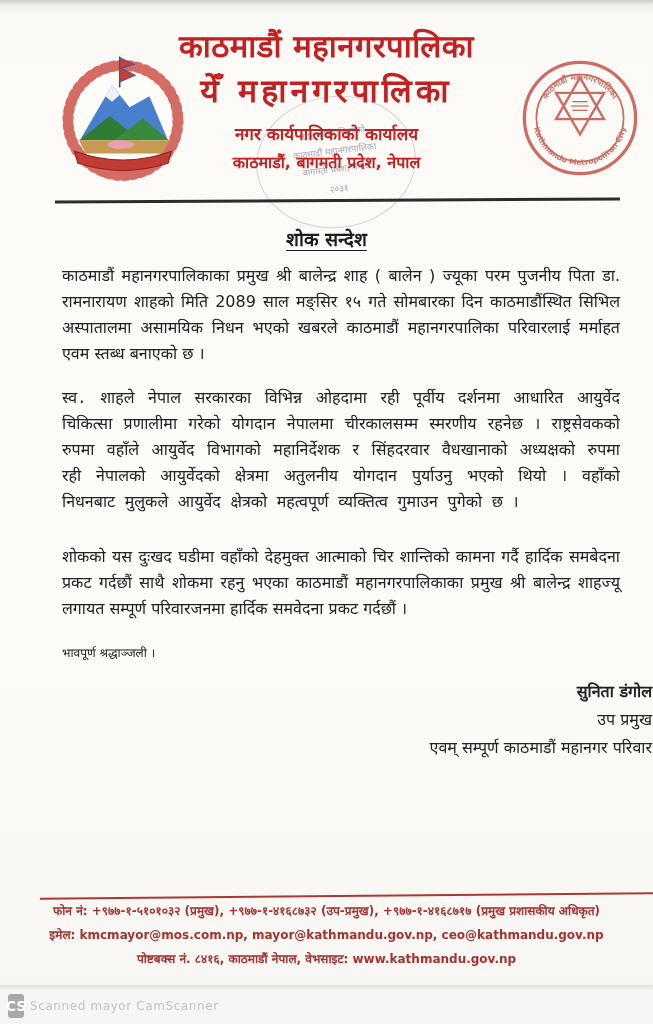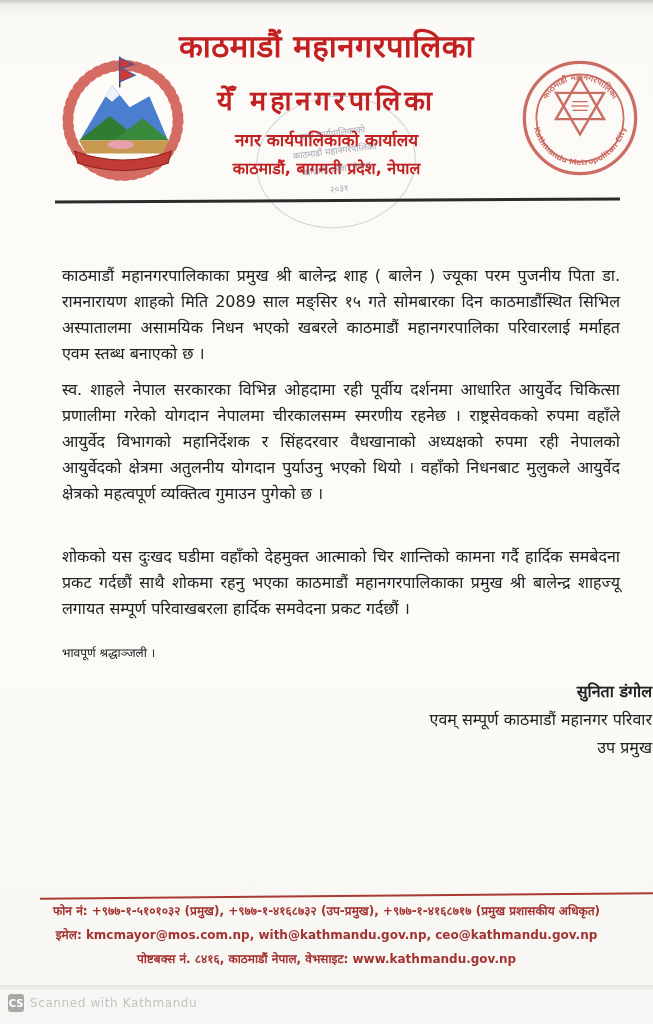--- a/index.html
+++ b/index.html
@@ -10,21 +10,21 @@
     position:relative; width:653px; height:1024px; overflow:hidden;
     background:linear-gradient(180deg,#c9c8c4 0px,#efeeea 5px,#fbfaf7 18px,#fcfbf8 60%,#f7f6f2 100%);
   }
 
   
   .emblem{ position:absolute; left:57px; top:50px; width:132px; height:132px; }
   .seal{ position:absolute; left:520px; top:58px; width:120px; height:120px; opacity:.85; }
 
   .head-center{ position:absolute; left:120px; right:120px; top:28px; text-align:center; color:#c32121; }
   .org-name{ font-size:31px; font-weight:700; letter-spacing:.5px; line-height:1.2; }
-  .nepal-lipi{ margin-top:20px; font-family:"DejaVu Serif", serif; font-size:27px; font-weight:700;
+  .nepal-lipi{ margin-top:8px; font-family:"DejaVu Serif", serif; font-size:32px; font-weight:700;
                letter-spacing:4px; line-height:1.15; }
   .office-name{ margin-top:12px; font-size:17px; font-weight:600; }
   .office-addr{ margin-top:6px; font-size:16px; font-weight:700; }
 
   .head-divider{ position:absolute; left:55px; width:565px; top:199px; height:2.5px;
                  background:#2b2b2b; transform:rotate(-0.3deg); }
 
   
   .ghost-stamp{ position:absolute; left:252px; top:92px; width:168px; height:140px;
                 transform:rotate(-7deg); pointer-events:none; }
@@ -32,42 +32,42 @@
   .ghost-stamp .gtxt{ position:absolute; left:0; right:0; text-align:center;
                       font-size:9px; color:rgba(95,95,120,.55); white-space:nowrap; }
 
   
   .doc-title{ position:absolute; left:0; right:0; top:226px; text-align:center;
               font-size:19px; font-weight:700; color:#1d1d1d;
               text-decoration:underline; text-underline-offset:4px; }
 
   .para{ position:absolute; left:62px; width:558px; font-size:16px; line-height:26px;
          color:#222; text-align:justify; }
-  .p1{ top:263px; } .p2{ top:377px; } .p3{ top:544px; }
+  .p1{ top:263px; } .p2{ top:386px;font-family:Liberation Mono, monospace; } .p3{ top:544px; }
 
   .closing{ position:absolute; left:62px; top:644px; font-size:12px; color:#222; }
 
   .sig-block{ position:absolute; left:330px; width:322px; top:678px; text-align:right;
               font-size:16px; line-height:28px; color:#222; }
   .sig-name{ font-weight:600; }
 
   .date-block{ position:absolute; left:68px; top:760px; font-size:16px; line-height:30px; color:#222; }
 
   
   .footer-rule{ position:absolute; left:40px; right:0; top:895px; height:2px;
                 background:#a83a32; transform:rotate(-0.5deg); }
   .footer{ position:absolute; left:0; right:0; top:899px; text-align:center; color:#a33331; }
   .footer .f-line{ font-size:12px; font-weight:600; line-height:24px; white-space:nowrap; }
 
   
   .cam-strip{ position:absolute; left:0; right:0; top:985px; height:39px;
               background:linear-gradient(180deg,#e3e2de 0,#f6f6f4 6px,#f6f6f4 100%); }
   .cam-row{ position:absolute; left:8px; top:9px; display:flex; align-items:center; gap:6px; }
-  .cs-badge{ width:16px; height:18px; border-radius:3px; background:#a9a9a5; color:#fff;
-             font-size:10px; font-weight:700; display:flex; align-items:center; justify-content:center; }
+  .cs-badge{ width:16px; height:24px; border-radius:3px; background:#a9a9a5; color:#fff;
+             font-size:14px; font-weight:700; display:flex; align-items:center; justify-content:center; }
   .cs-text{ font-size:12px; color:#c3c3bf; letter-spacing:.6px; }
 </style>
 </head>
 <body>
 
 <div class="scan-page">
 
   <div class="emblem">
     <svg viewBox="0 0 120 120" width="132" height="132">
       <circle cx="60" cy="64" r="50" fill="none" stroke="#cc524a" stroke-width="10" stroke-dasharray="2.5 5" stroke-linecap="round" opacity=".85"></circle>
@@ -119,41 +119,42 @@
   <div class="ghost-stamp">
     <div class="ring"></div>
     <div class="gtxt" style="top:34px">नगर कार्यपालिकाको</div>
     <div class="gtxt" style="top:52px">काठमाडौं महानगरपालिका</div>
     <div class="gtxt" style="top:70px">बागमती प्रदेश, नेपाल</div>
     <div class="gtxt" style="top:90px">२०३१</div>
   </div>
 
   <div class="head-divider"></div>
 
+  <div class="doc-title">शोक सन्देश</div>
 
   <p class="para p1">काठमाडौं महानगरपालिकाका प्रमुख श्री बालेन्द्र शाह ( बालेन ) ज्यूका परम पुजनीय पिता डा. रामनारायण शाहको मिति 2089 साल मङ्सिर १५ गते सोमबारका दिन काठमाडौंस्थित सिभिल अस्पातालमा असामयिक निधन भएको खबरले काठमाडौं महानगरपालिका परिवारलाई मर्माहत एवम स्तब्ध बनाएको छ ।</p>
   <p class="para p2">स्व. शाहले नेपाल सरकारका विभिन्न ओहदामा रही पूर्वीय दर्शनमा आधारित आयुर्वेद चिकित्सा प्रणालीमा गरेको योगदान नेपालमा चीरकालसम्म स्मरणीय रहनेछ । राष्ट्रसेवकको रुपमा वहाँले आयुर्वेद विभागको महानिर्देशक र सिंहदरवार वैधखानाको अध्यक्षको रुपमा रही नेपालको आयुर्वेदको क्षेत्रमा अतुलनीय योगदान पुर्याउनु भएको थियो । वहाँको निधनबाट मुलुकले आयुर्वेद क्षेत्रको महत्वपूर्ण व्यक्तित्व गुमाउन पुगेको छ ।</p>
-  <p class="para p3">शोकको यस दुःखद घडीमा वहाँको देहमुक्त आत्माको चिर शान्तिको कामना गर्दै हार्दिक समबेदना प्रकट गर्दछौं साथै शोकमा रहनु भएका काठमाडौं महानगरपालिकाका प्रमुख श्री बालेन्द्र शाहज्यू लगायत सम्पूर्ण परिवाखबरला हार्दिक समवेदना प्रकट गर्दछौं ।</p>
+  <p class="para p3">शोकको यस दुःखद घडीमा वहाँको देहमुक्त आत्माको चिर शान्तिको कामना गर्दै हार्दिक समबेदना प्रकट गर्दछौं साथै शोकमा रहनु भएका काठमाडौं महानगरपालिकाका प्रमुख श्री बालेन्द्र शाहज्यू लगायत सम्पूर्ण परिवारजनमा हार्दिक समवेदना प्रकट गर्दछौं ।</p>
 
   <div class="closing">भावपूर्ण श्रद्धाञ्जली ।</div>
 
   <div class="sig-block">
     <div class="sig-name">सुनिता डंगोल</div>
+    <div>उप प्रमुख</div>
     <div>एवम् सम्पूर्ण काठमाडौं महानगर परिवार</div>
-    <div>उप प्रमुख</div>
   </div>
 
 
   <div class="footer-rule"></div>
   <div class="footer">
     <div class="f-line">फोन नं: +९७७-१-५१०१०३२ (प्रमुख), +९७७-१-४१६८७३२ (उप-प्रमुख), +९७७-१-४१६८७१७ (प्रमुख प्रशासकीय अधिकृत)</div>
-    <div class="f-line">इमेल: kmcmayor@mos.com.np, with@kathmandu.gov.np, ceo@kathmandu.gov.np</div>
+    <div class="f-line">इमेल: kmcmayor@mos.com.np, mayor@kathmandu.gov.np, ceo@kathmandu.gov.np</div>
     <div class="f-line">पोष्टबक्स नं. ८४१६, काठमाडौं नेपाल, वेभसाइट: www.kathmandu.gov.np</div>
   </div>
 
   <div class="cam-strip">
     <div class="cam-row">
       <div class="cs-badge">CS</div>
-      <div class="cs-text">Scanned with Kathmandu</div>
+      <div class="cs-text">Scanned mayor CamScanner</div>
     </div>
   </div>
 
 </div>
 
 </body></html>

